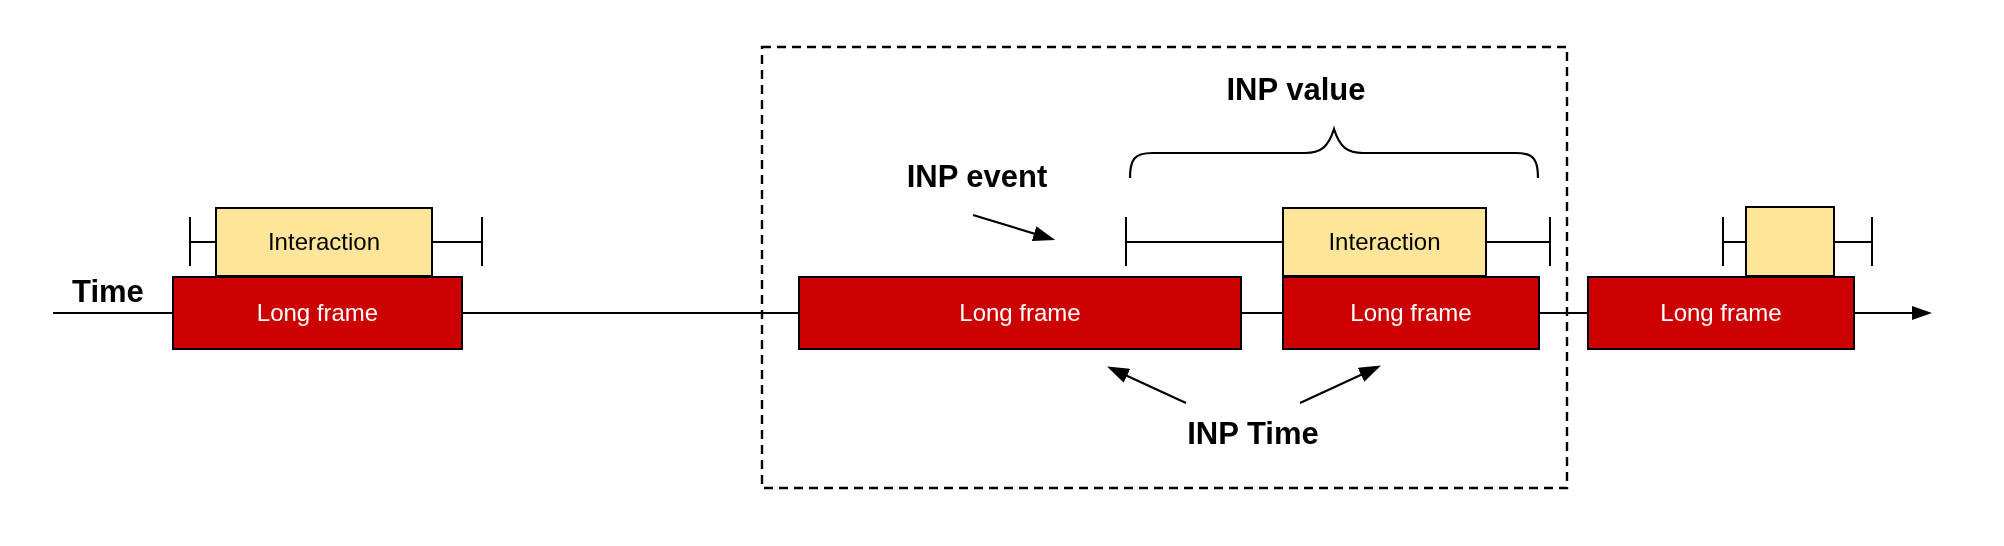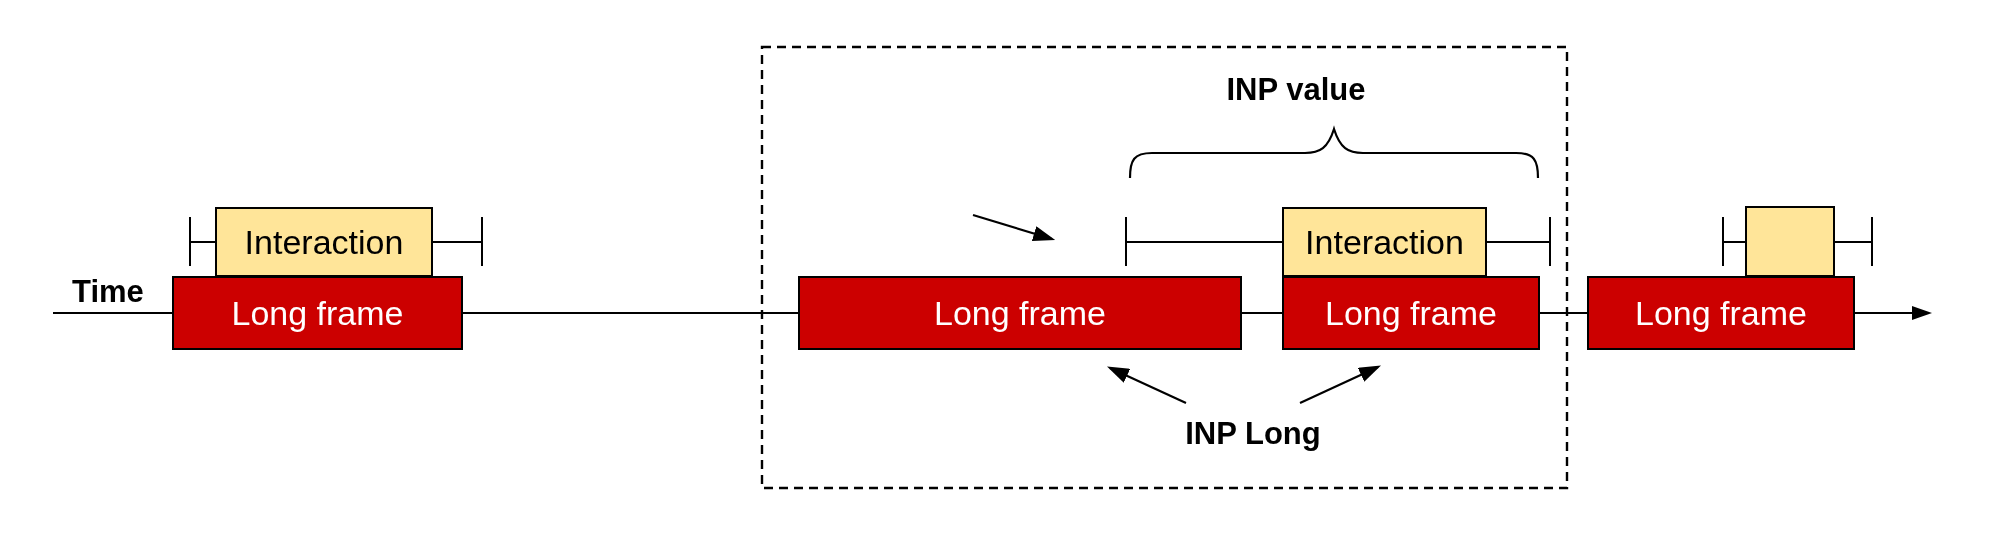--- a/index.html
+++ b/index.html
@@ -12,21 +12,21 @@
   }
   svg.lines{position:absolute;left:0;top:0;width:2004px;height:546px;}
   .stroke{stroke:var(--line,#000);fill:none;}
   .w2{stroke-width:2px;}
   .w22{stroke-width:2.2px;}
   .dashed-rect{stroke:var(--line,#000);stroke-width:2.4px;stroke-dasharray:9 6;fill:none;}
   .arrowhead{fill:var(--line,#000);}
   .box{
     position:absolute;box-sizing:border-box;
     display:flex;align-items:center;justify-content:center;
-    font-size:34px;line-height:1;white-space:nowrap;
+    font-size:24px;line-height:1;white-space:nowrap;
   }
   .long-frame{
     background:var(--long_frame_fill,#cc0000);
     border:2.5px solid var(--box_border,#000);
     color:var(--long_frame_text,#fff);
   }
   .interaction{
     background:var(--interaction_fill,#ffe599);
     border:2.5px solid var(--box_border,#000);
     color:var(--interaction_text,#000);
@@ -103,16 +103,17 @@
     <span>Interaction</span>
   </div>
   <div class="box interaction i2">
     <span>Interaction</span>
   </div>
   <div class="box interaction i3">
     <span></span>
   </div>
 
   <div class="label time-label">Time</div>
+  <div class="label centered inp-event-label">INP event</div>
   <div class="label centered inp-value-label">INP value</div>
-  <div class="label centered inp-loafs-label">INP Long</div>
+  <div class="label centered inp-loafs-label">INP Time</div>
 
 </div>
 
 </body></html>

